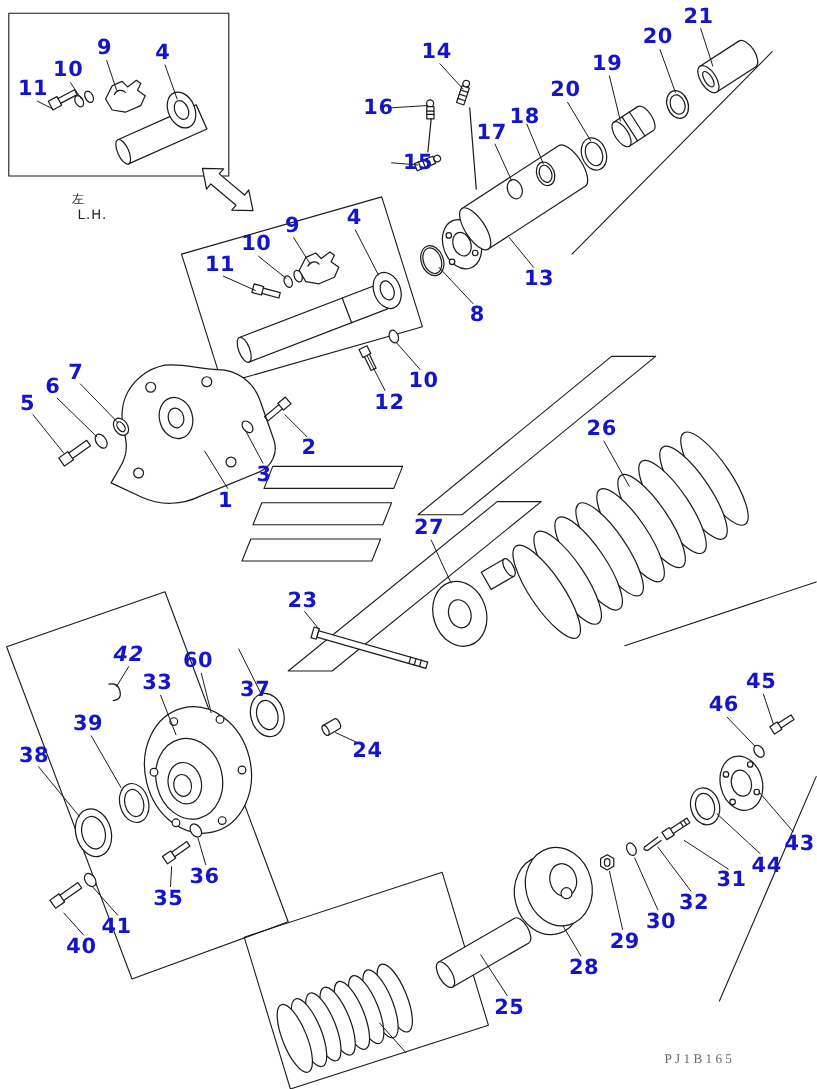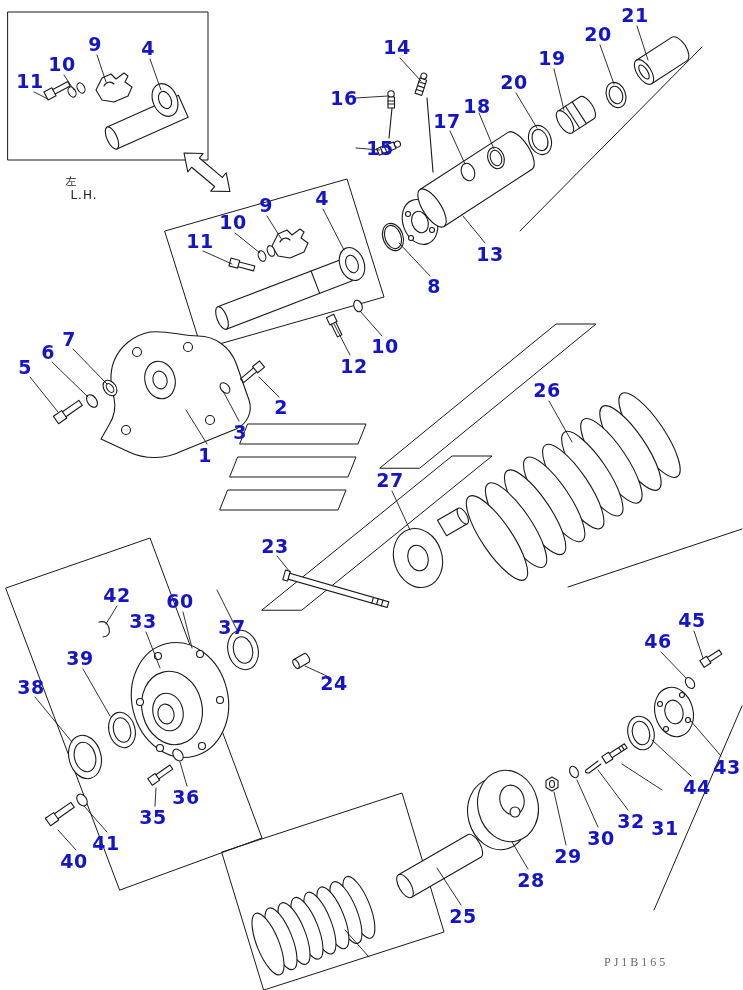--- a/index.html
+++ b/index.html
@@ -398,32 +398,32 @@
       <div class="part-label" style="left: 635px; top: 15px;">21</div>
       <div class="part-label" style="left: 390px; top: 480px;">27</div>
       <div class="part-label" style="left: 275px; top: 546px;">23</div>
       <div class="part-label" style="left: 334px; top: 683px;">24</div>
       <div class="part-label" style="left: 463px; top: 916px;">25</div>
       <div class="part-label" style="left: 547px; top: 390px;">26</div>
       <div class="part-label" style="left: 371px; top: 968px; margin-top: 40px;">27</div>
       <div class="part-label" style="left: 531px; top: 880px;">28</div>
       <div class="part-label" style="left: 568px; top: 856px;">29</div>
       <div class="part-label" style="left: 601px; top: 838px;">30</div>
-      <div class="part-label" style="left: 665px; top: 800px; margin-top: 28px;">31</div>
+      <div class="part-label" style="left: 665px; top: 800px;">31</div>
       <div class="part-label" style="left: 631px; top: 821px;">32</div>
       <div class="part-label" style="left: 143px; top: 621px;">33</div>
       <div class="part-label" style="left: 180px; top: 601px;">60</div>
       <div class="part-label" style="left: 153px; top: 817px;">35</div>
       <div class="part-label" style="left: 186px; top: 797px;">36</div>
       <div class="part-label" style="left: 232px; top: 579px; margin-top: 48px;">37</div>
       <div class="part-label" style="left: 31px; top: 687px;">38</div>
       <div class="part-label" style="left: 80px; top: 658px;">39</div>
       <div class="part-label" style="left: 74px; top: 861px;">40</div>
       <div class="part-label" style="left: 106px; top: 843px;">41</div>
-      <div class="part-label" style="left: 117px; top: 595px;">42</div>
+      <div class="part-label" style="left: 117px; top: 595px; font-style: italic;">42</div>
       <div class="part-label" style="left: 727px; top: 767px;">43</div>
       <div class="part-label" style="left: 697px; top: 787px;">44</div>
       <div class="part-label" style="left: 692px; top: 620px;">45</div>
       <div class="part-label" style="left: 658px; top: 641px;">46</div>
     </div>
 
   <div class="inset-caption" style="left:71px;top:181px;">左</div>
   <div class="inset-caption" style="left:84px;top:195px;font-size:12px;letter-spacing:1px;">L.H.</div>
 
   <div class="doc-code" style="left:604px;top:955px;">PJ1B165</div>

